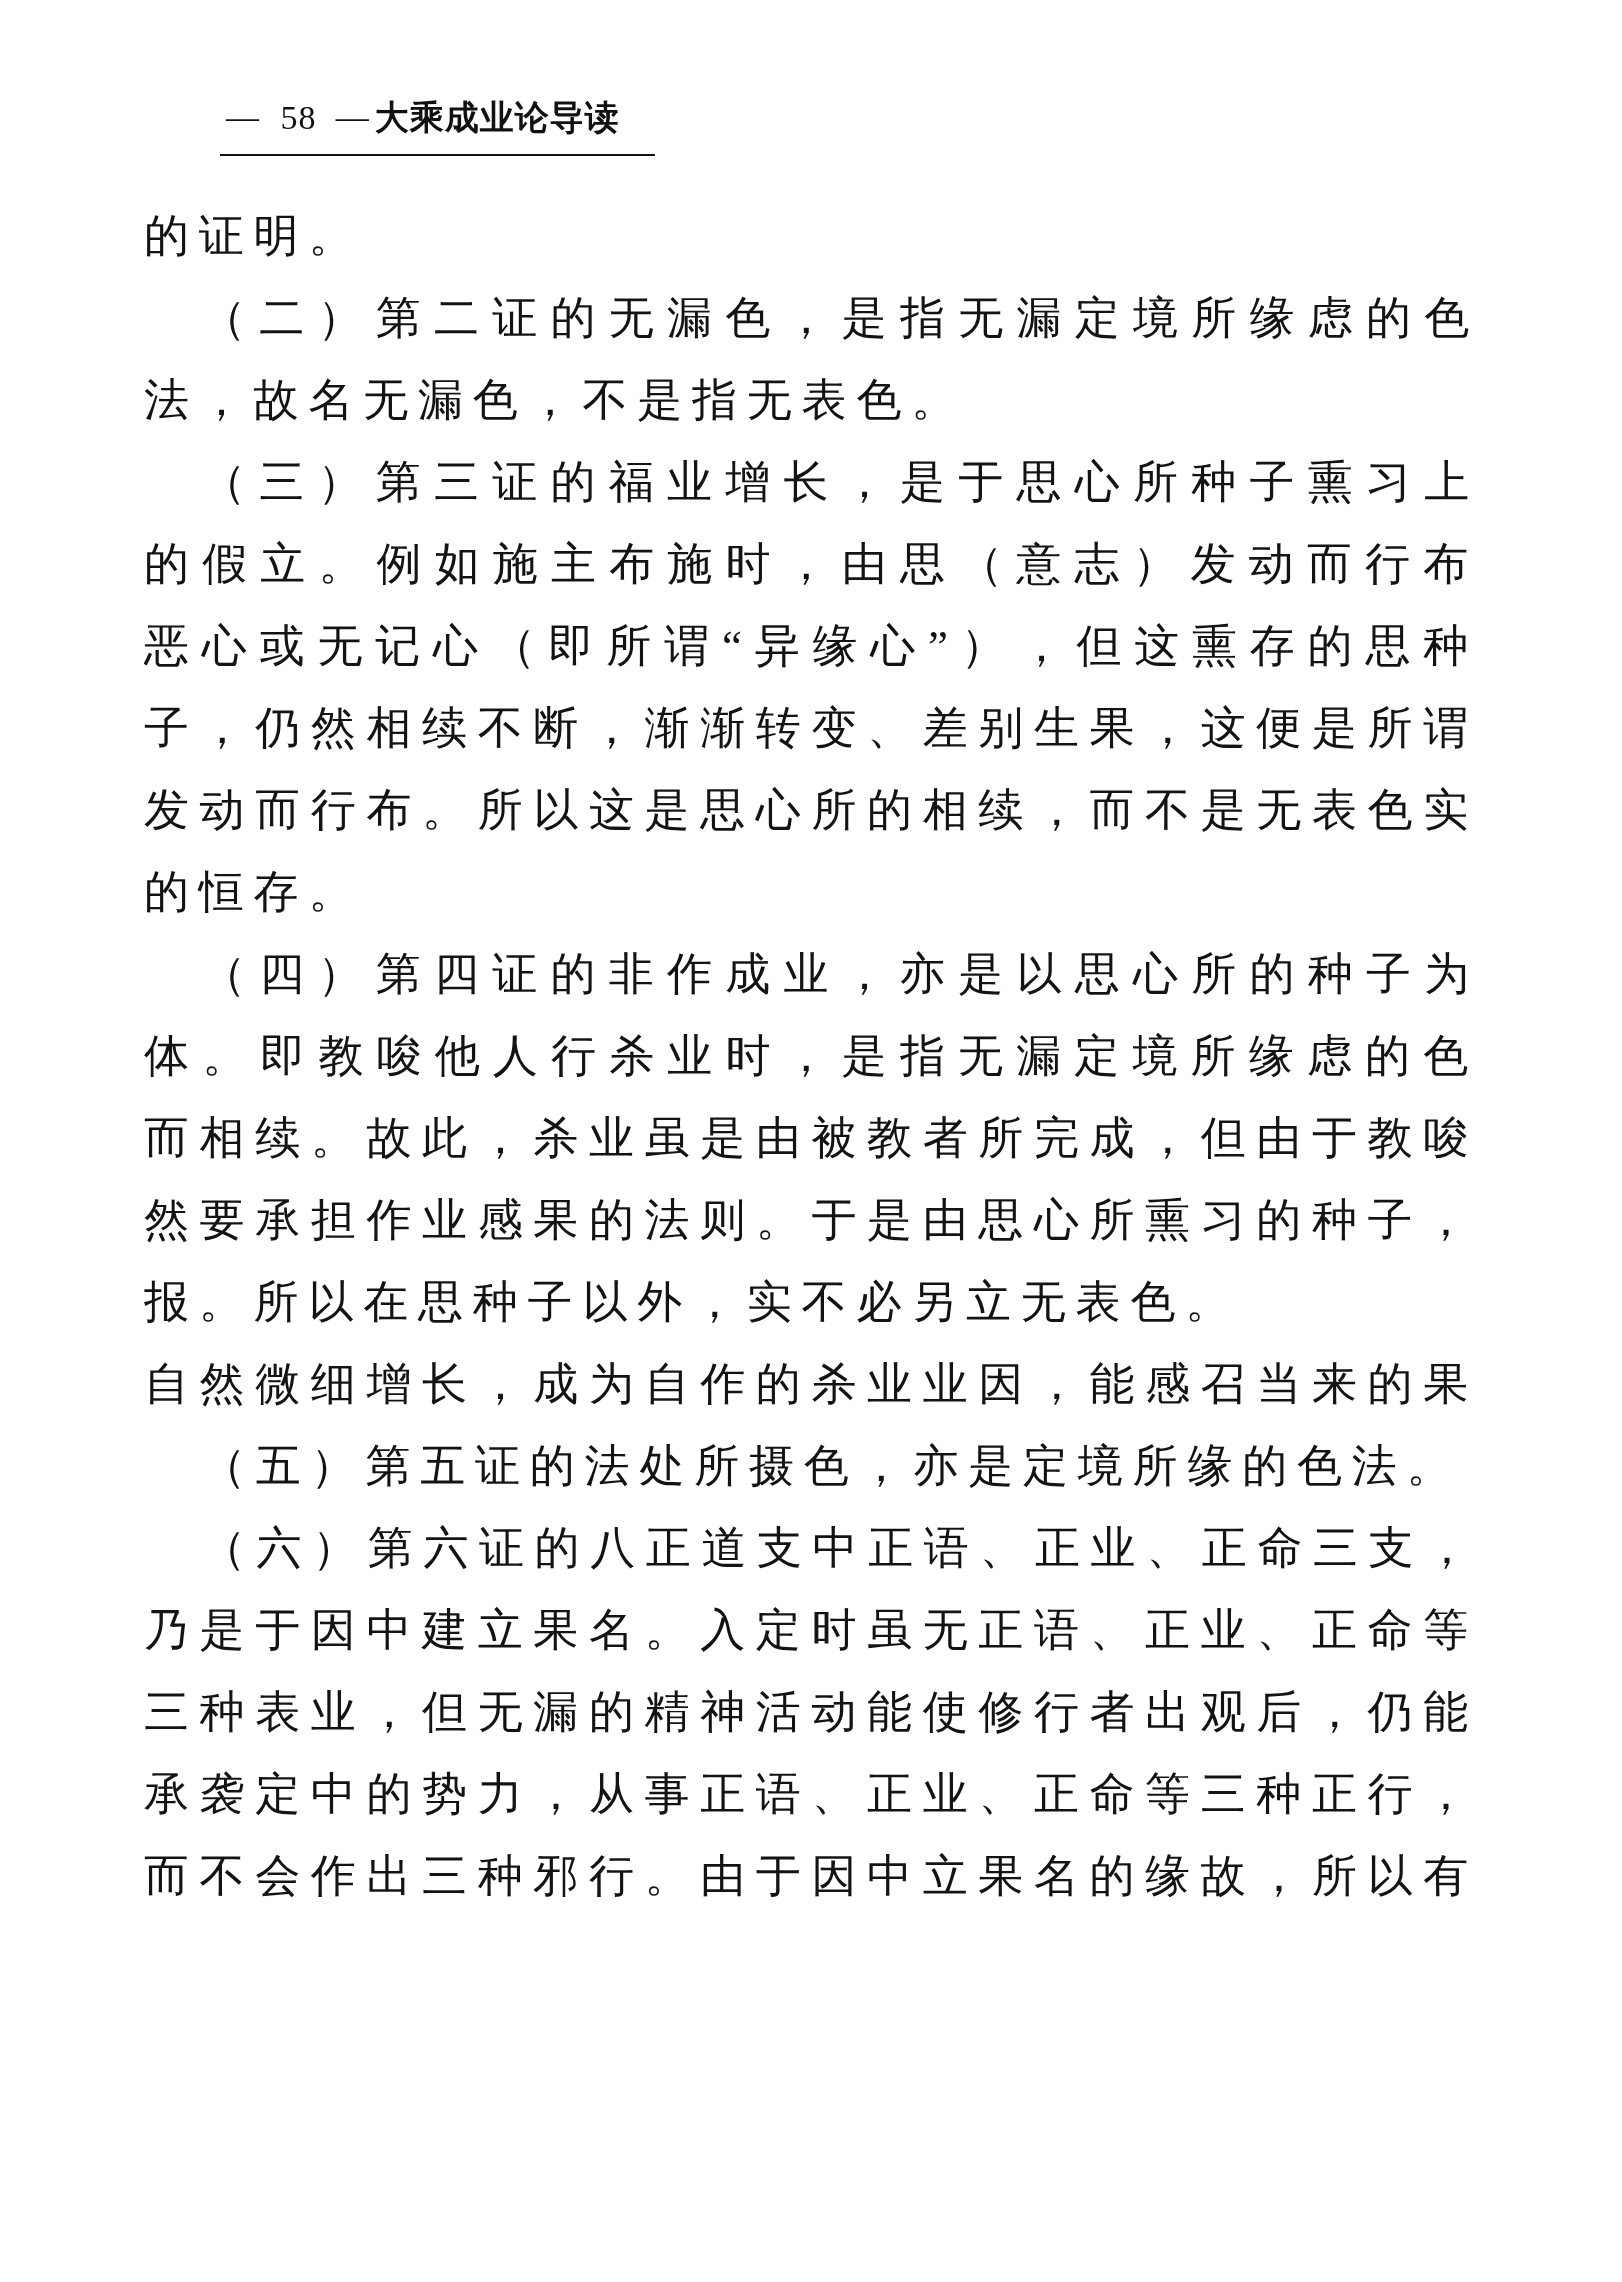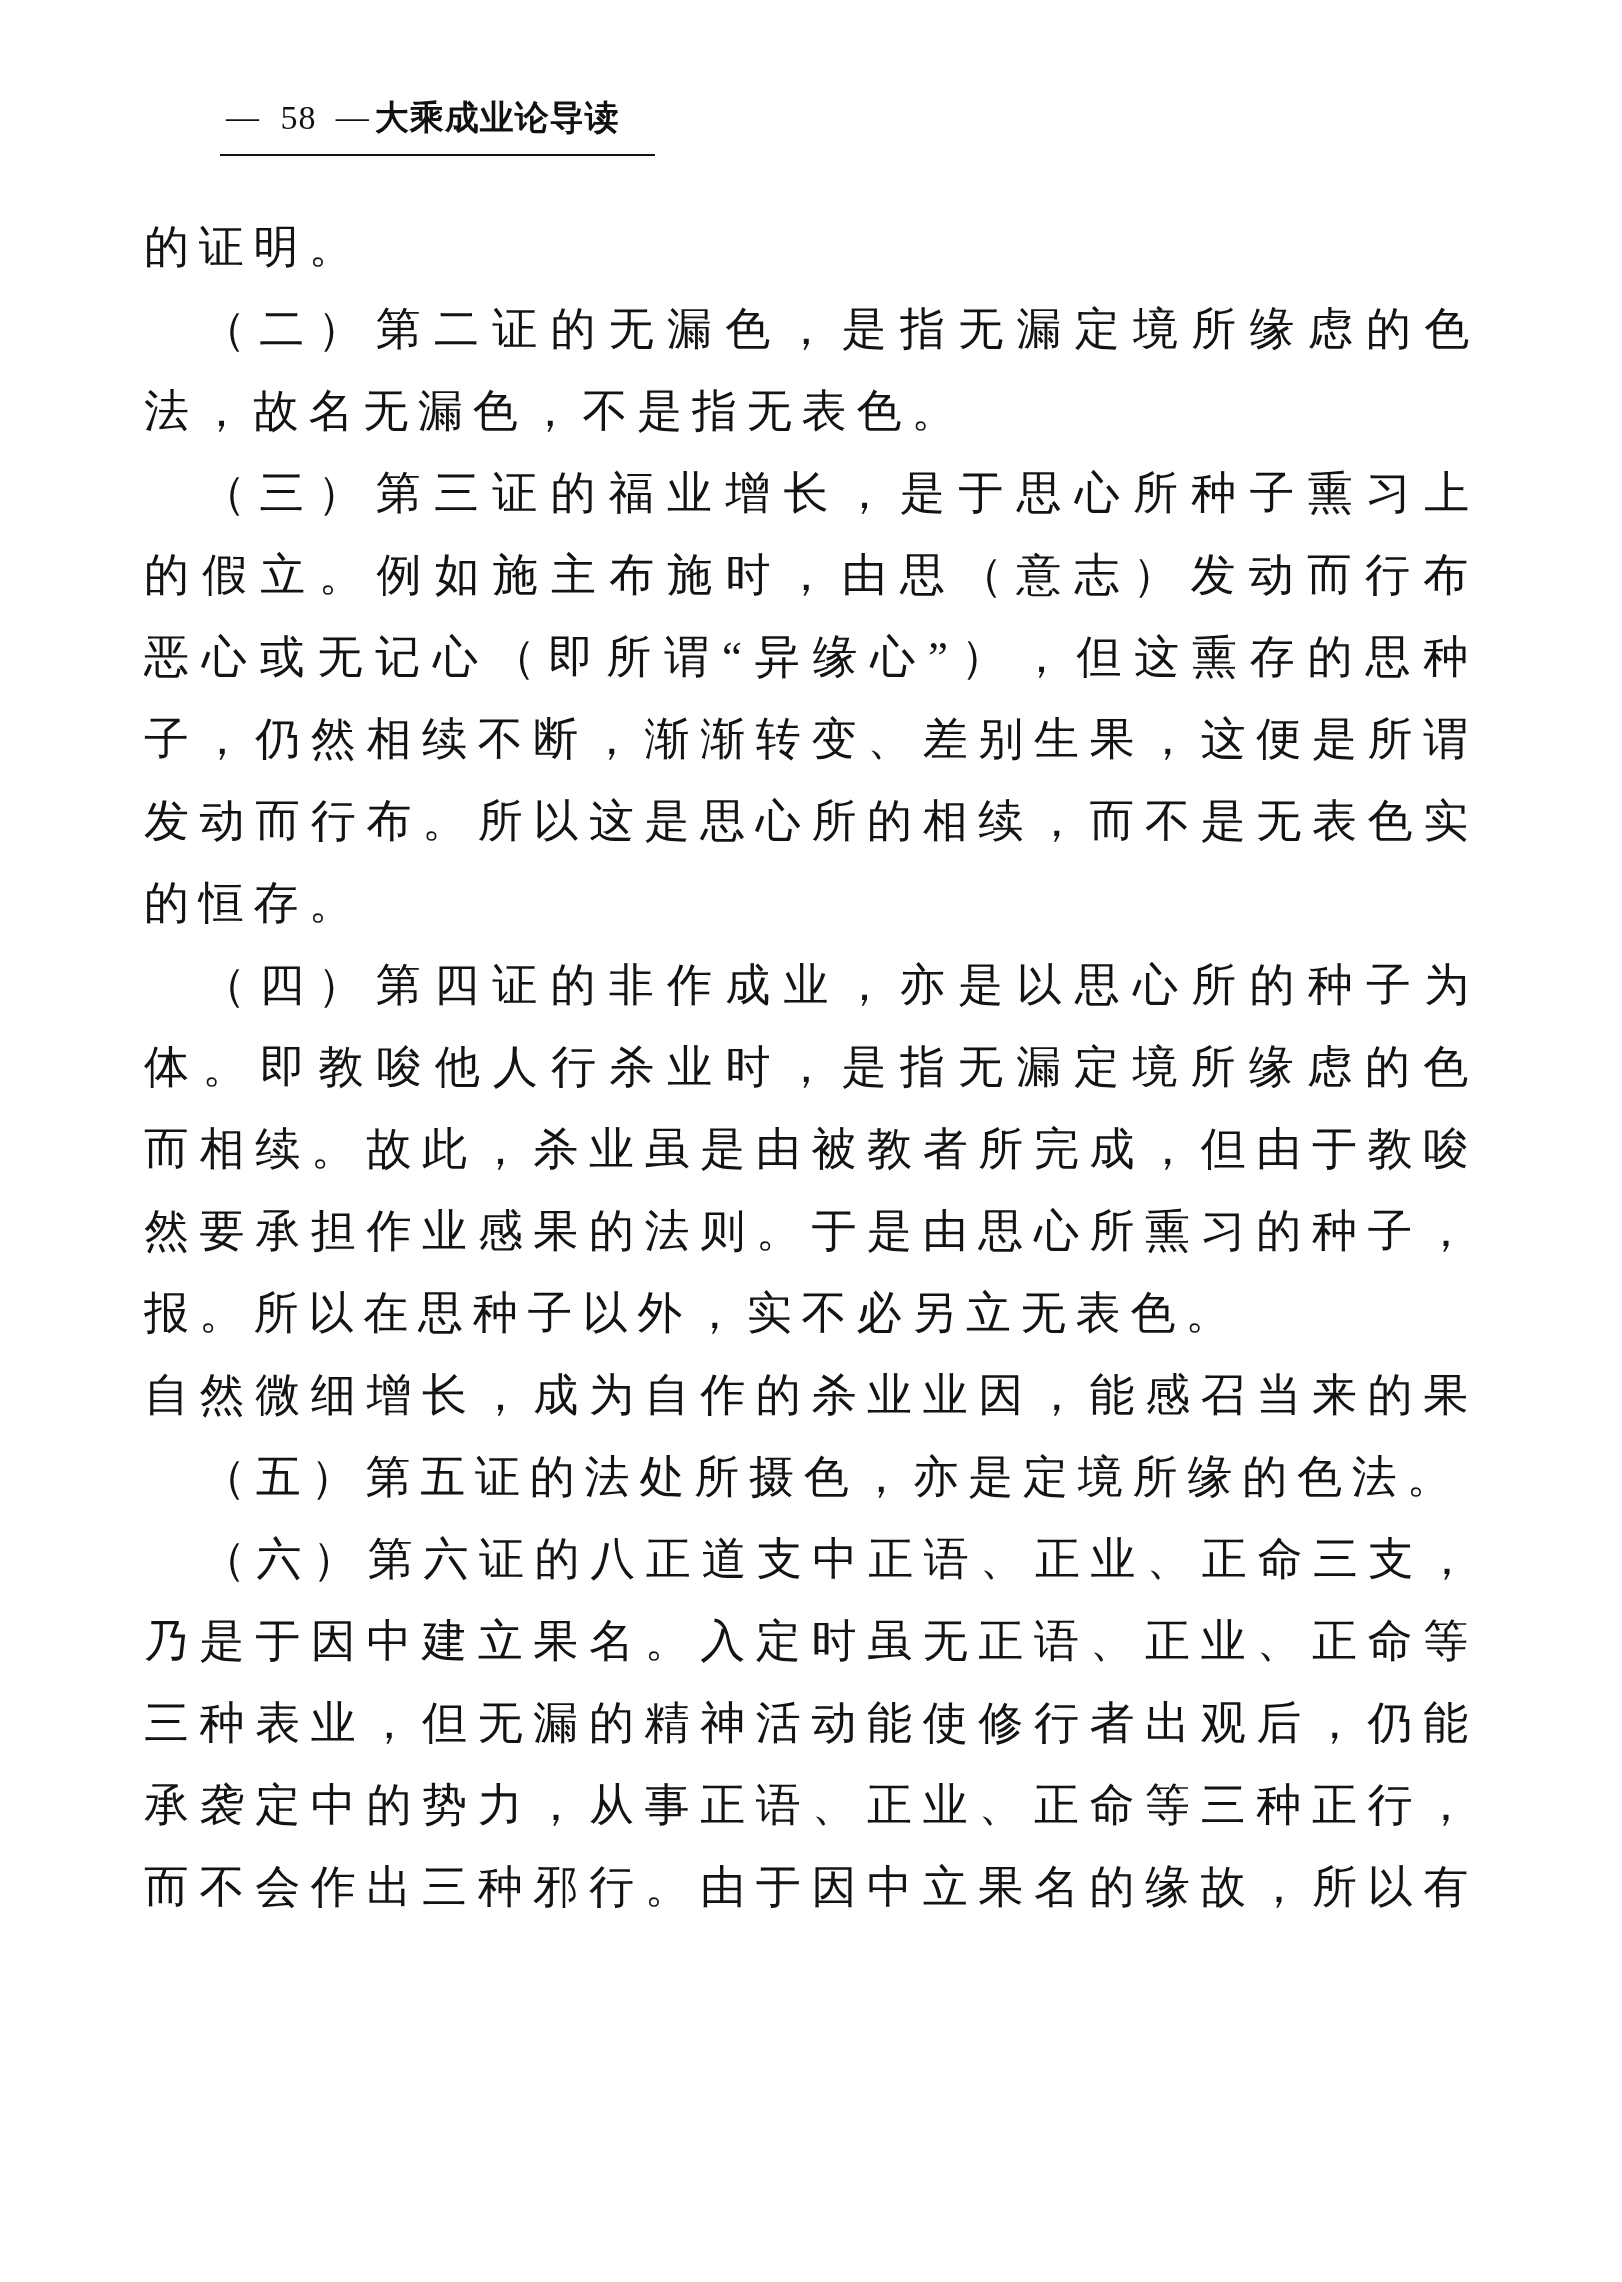--- a/index.html
+++ b/index.html
@@ -49,21 +49,21 @@
     position: absolute;
     top: 154px;
     left: 220px;
     width: 435px;
     height: 0;
     border-top: 2.9px solid #111;
   }
   
   .body-text {
     position: absolute;
-    top: 206px;
+    top: 195px;
     left: 144px;
     width: 1334px;
   }
   .text-line {
     height: 82px;
     line-height: 82px;
     font-size: 45px;
     font-weight: 500;
     letter-spacing: 9.8px;
     white-space: nowrap;

